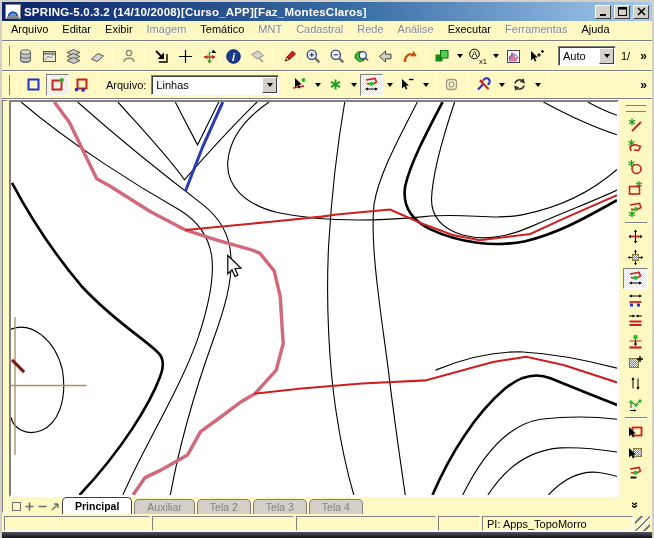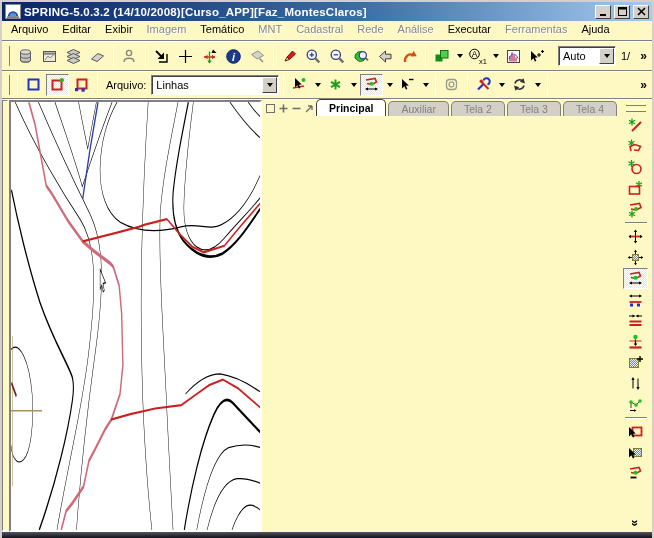--- a/index.html
+++ b/index.html
@@ -26,21 +26,21 @@
   .dd{width:11px;height:22px;display:flex;align-items:center;justify-content:center;}
   .dda{width:0;height:0;border-left:3.5px solid transparent;border-right:3.5px solid transparent;border-top:4px solid #000;}
   .combo{height:20px;background:#fff;border:1px solid;border-color:#808080 #fff #fff #808080;box-shadow:1px 1px 0 #404040 inset;display:flex;align-items:center;}
   .combo .cval{flex:1;font-size:11px;padding:0 4px;white-space:nowrap;overflow:hidden;}
   .combo .cbtn{width:15px;height:16px;margin:1px;background:#d4d0c8;border:1px solid;border-color:#fff #404040 #404040 #fff;display:flex;align-items:center;justify-content:center;}
   .lbl{font-size:11px;padding:0 4px;white-space:nowrap;}
   .chev{font-size:12px;font-weight:bold;padding:0 3px;color:#000;}
   
   .mainrow{flex:1;display:flex;min-height:0;}
   .vstrip{width:6px;border:1px solid;border-color:#808080 #fff #fff #808080;margin:1px 0;flex:0 0 auto;}
-  .leftcol{flex:1;display:flex;min-width:0;}
+  .leftcol{flex:1;display:flex;flex-direction:column;min-width:0;}
   .canvasframe{flex:1;border:2px solid;border-color:#808080 #fff #fff #808080;position:relative;margin:1px 0 0 1px;background:#fff;min-height:0;}
   .canvasframe svg.map{position:absolute;inset:0;width:100%;height:100%;}
   
   .tabbar{height:17px;display:flex;align-items:flex-end;padding-left:2px;flex:0 0 auto;}
   .tabctl{width:13px;height:13px;display:flex;align-items:center;justify-content:center;margin:0 0 1px 0;}
   .tab{font-size:10.5px;color:#808080;background:#d4d0c8;border:1px solid #808080;border-bottom:none;border-radius:5px 5px 0 0;padding:1px 12px 1px 12px;margin-right:2px;height:15px;line-height:13px;}
   .tab.active{color:#000;background:#fff;height:17px;line-height:15px;font-weight:bold;position:relative;z-index:2;border-color:#404040;}
   
   .sidebar{width:33px;flex:0 0 auto;display:flex;flex-direction:column;align-items:center;padding:2px 0;}
   .sgrip{width:20px;height:3px;border-top:1px solid #fff;border-bottom:1px solid #808080;margin:2px 0 3px;}
@@ -598,15 +598,23 @@
           <svg width="17" height="17">
             <path d="M3,4 L12,2.5 L13.5,6 L9,8.5 L4,7.5" stroke="#cc2020" stroke-width="1.6" fill="none"></path>
             <circle cx="8.5" cy="7.8" r="2" fill="#20c020"></circle>
             <path d="M3.5,12.5 H9.5" stroke="#000" stroke-width="1.8"></path>
           </svg>
         </div>
       <span class="schev">»</span>
     </div>
   </div>
 
+  <div class="statusbar">
+    <div class="sp" style="width:146px"></div>
+    <div class="sp" style="width:142px"></div>
+    <div class="sp" style="width:140px"></div>
+    <div class="sp" style="width:42px"></div>
+    <div class="sp" style="flex:1">PI: Apps_TopoMorro</div>
+    <div class="sp rgrip"></div>
+  </div>
 
   <div class="botedge"></div>
 </div>
 
 </body></html>

